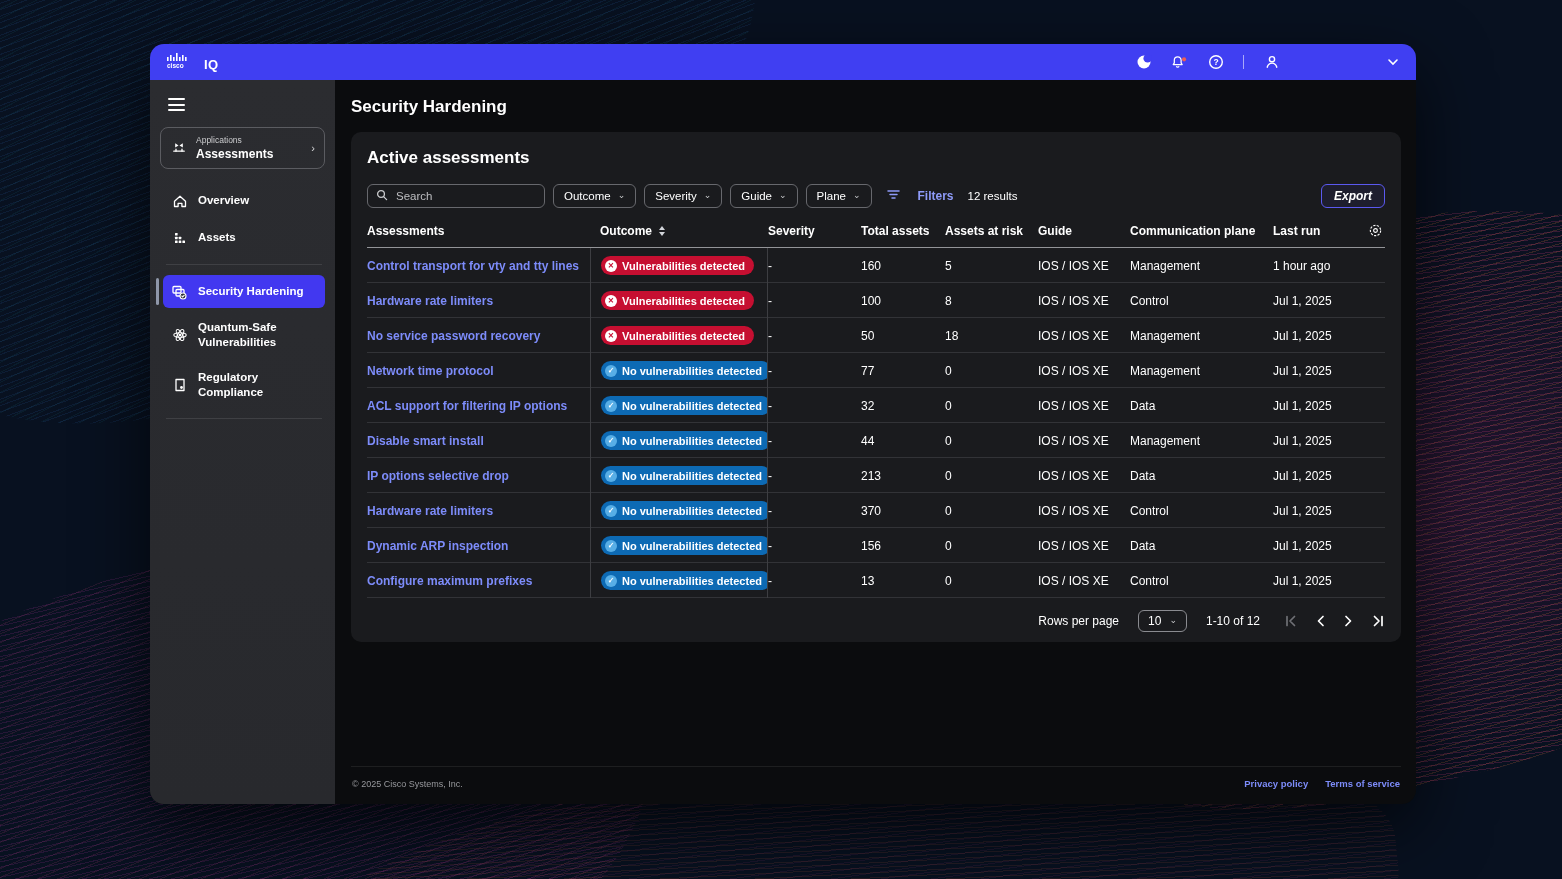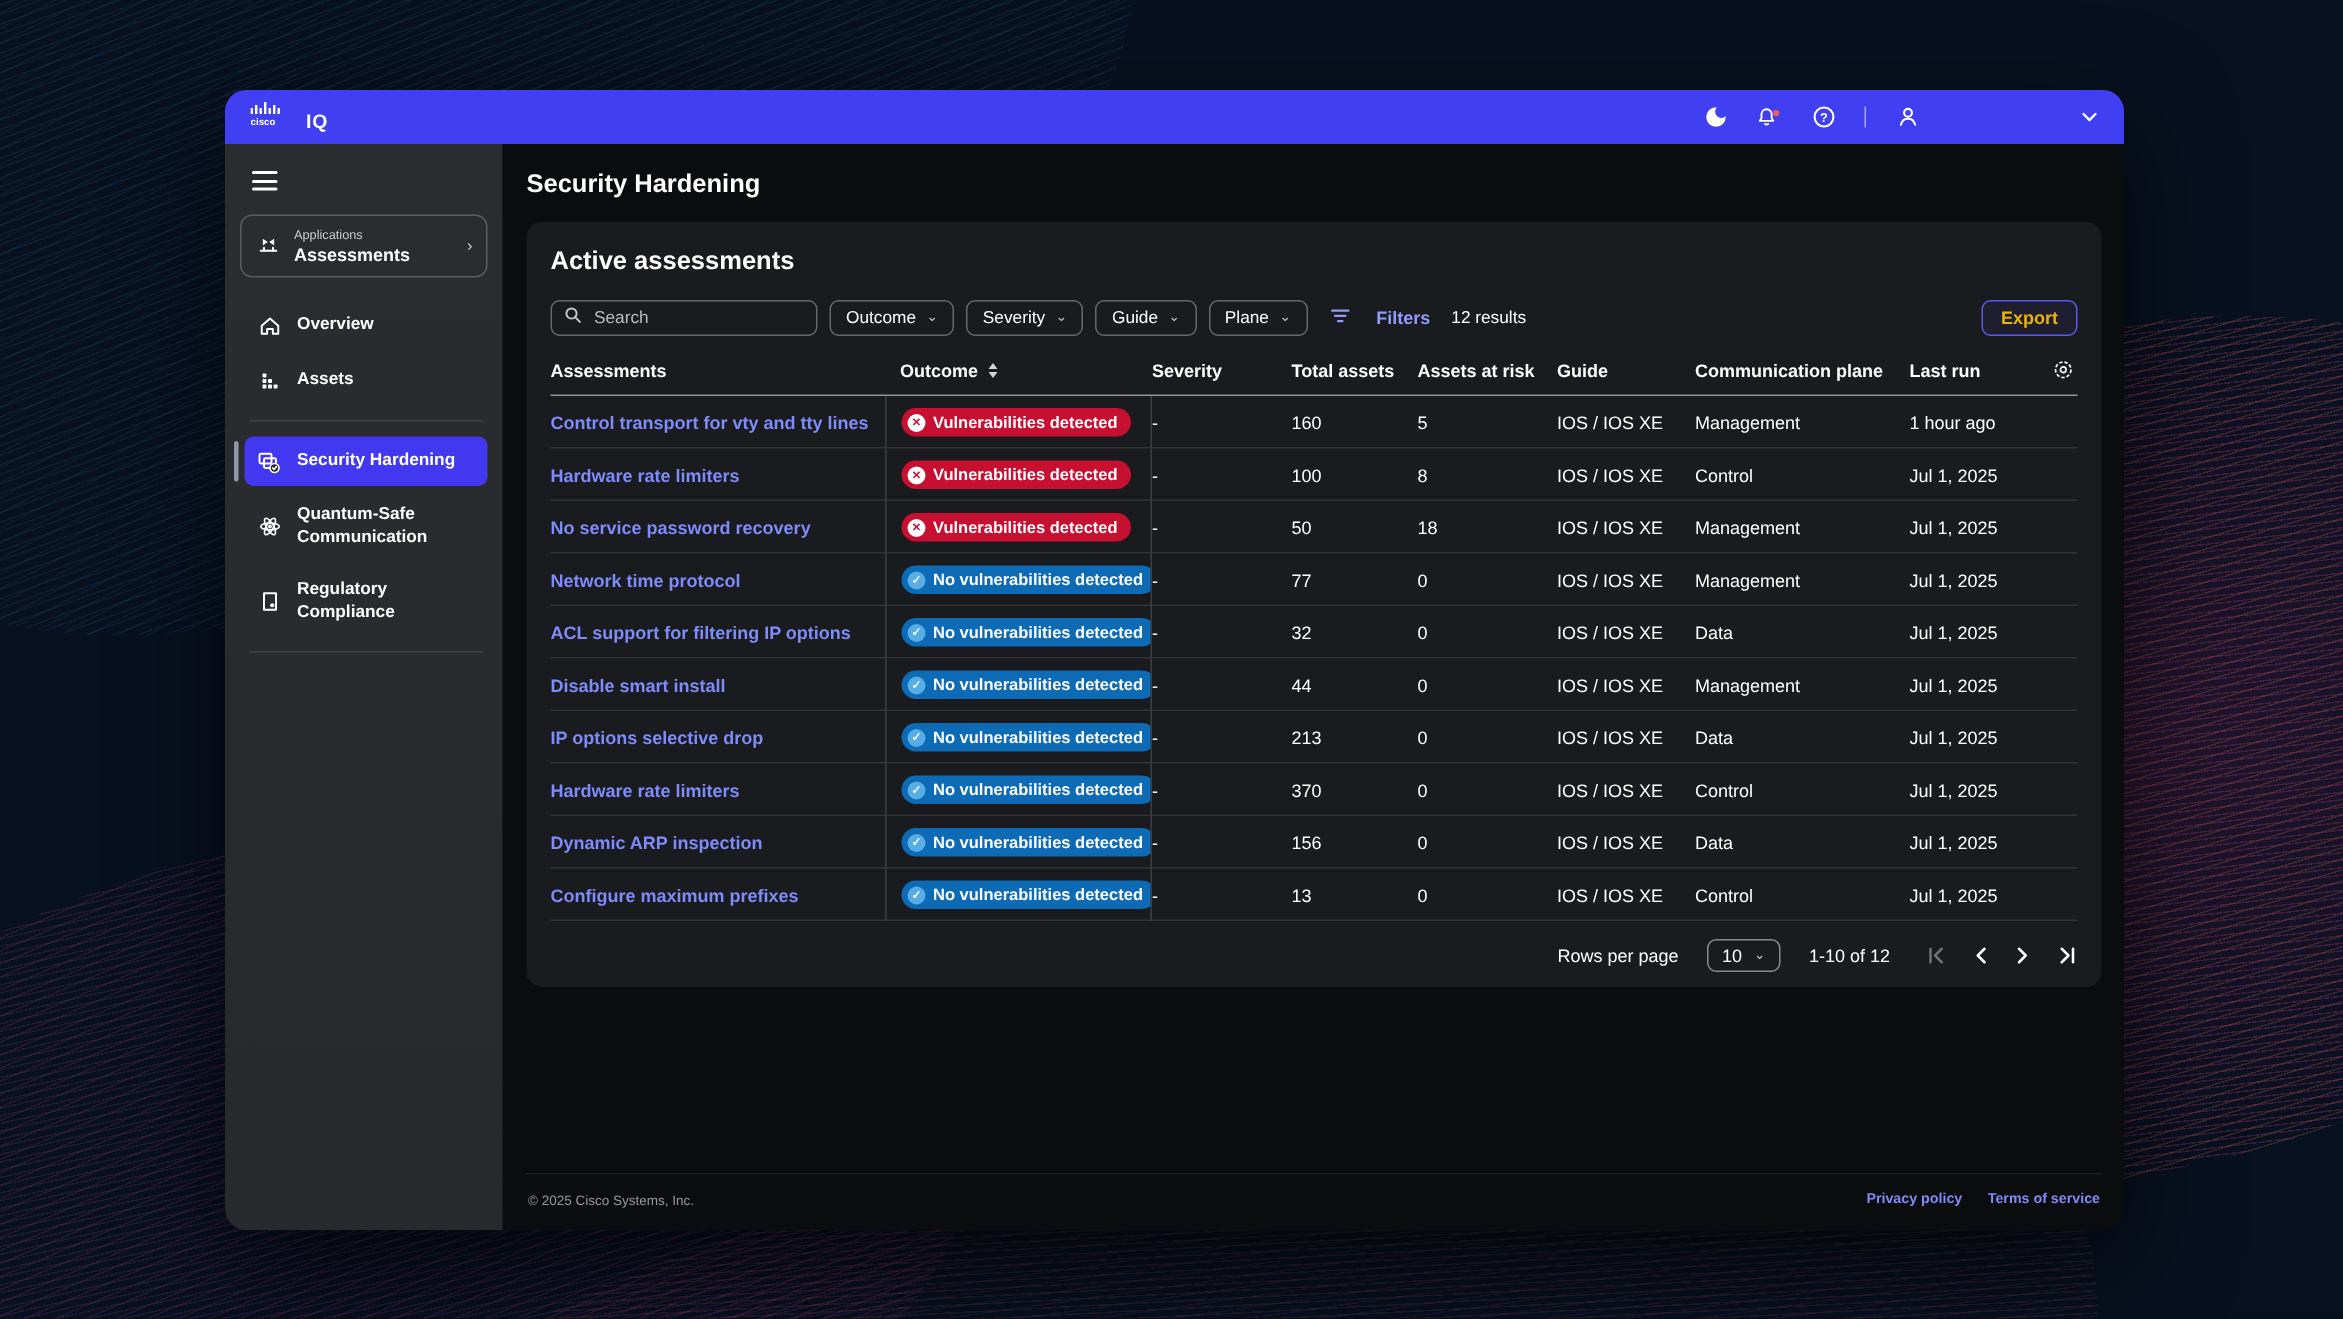--- a/index.html
+++ b/index.html
@@ -41,21 +41,21 @@
     left:300px; top:760px; width:1100px; height:300px; opacity:.6;
     transform:rotate(-6deg);
     background:
       repeating-linear-gradient(3deg, transparent 0 4px, rgba(190,90,60,.25) 4px 5px),
       repeating-linear-gradient(-2deg, transparent 0 6px, rgba(160,50,130,.2) 6px 7px);
     border-radius:45%;
   }
 
   
   .window {
-    position:absolute; left:150px; top:60px; width:1266px; height:760px;
+    position:absolute; left:150px; top:44px; width:1266px; height:760px;
     border-radius:14px; overflow:hidden; display:flex; flex-direction:column;
     background:#0b0c0e; box-shadow:0 24px 70px rgba(0,0,0,.65);
   }
 
   
   .topbar {
     flex:0 0 36px; background:#403ff2; display:flex; align-items:center;
     padding:0 17px; color:#fff;
   }
   .brand { display:flex; align-items:flex-end; gap:9px; }
@@ -121,23 +121,24 @@
   .dropdown {
     height:24px; border:1px solid #67686d; border-radius:6px; background:none;
     display:flex; align-items:center; gap:7px; padding:0 10px;
     color:#fff; font-size:11.5px; cursor:pointer; font-family:"Liberation Sans", sans-serif;
   }
   .dd-chevron { color:#c9cacd; font-size:9px; transform:translateY(-1px); }
   .filters-link { display:flex; align-items:center; gap:18px; color:#8e9bf9; font-weight:bold; font-size:12px; margin-left:7px; cursor:pointer; }
   .results-count { color:#fff; font-size:11.5px; margin-left:6px; }
   .export-btn {
     margin-left:auto; height:24px; padding:0 12px; border:1.5px solid #5b59f0;
-    border-radius:6px; background:rgba(84,82,240,.08); color:#eab308;
+    border-radius:6px; background:rgba(84,82,240,.08); color:#ffffff;
     font-weight:bold; font-size:12px; display:flex; align-items:center; cursor:pointer;
     font-family:"Liberation Sans", sans-serif;
+    font-style:italic;
   }
 
   
   .table { margin-top:15px; }
   .tgrid {
     display:grid;
     grid-template-columns: minmax(200px,1fr) 178px 93px 84px 93px 92px 143px 86px 26px;
     align-items:center;
   }
   .thead { color:#fff; font-weight:bold; font-size:12px; border-bottom:1px solid #939498; }
@@ -318,21 +319,21 @@
             <span class="nav-ic">
               <svg width="16" height="16" viewBox="0 0 16 16">
                 <g fill="none" stroke="#fff" stroke-width="1.1">
                   <ellipse cx="8" cy="8" rx="6.2" ry="2.3"></ellipse>
                   <ellipse cx="8" cy="8" rx="6.2" ry="2.3" transform="rotate(60 8 8)"></ellipse>
                   <ellipse cx="8" cy="8" rx="6.2" ry="2.3" transform="rotate(-60 8 8)"></ellipse>
                 </g>
                 <circle cx="8" cy="8" r="1.3" fill="#fff"></circle>
               </svg>
             </span>
-            <span>Quantum-Safe Communication</span>
+            <span>Quantum-Safe Vulnerabilities</span>
           </div>
           <div class="nav-item">
             <span class="nav-ic">
               <svg width="16" height="16" viewBox="0 0 16 16">
                 <path d="M4 2.5h8v11H4z" fill="none" stroke="#fff" stroke-width="1.3" stroke-linecap="round" stroke-linejoin="round"></path>
                 <circle cx="9.5" cy="10.5" r="1.4" fill="#fff"></circle>
               </svg>
             </span>
             <span>Regulatory Compliance</span>
           </div>

